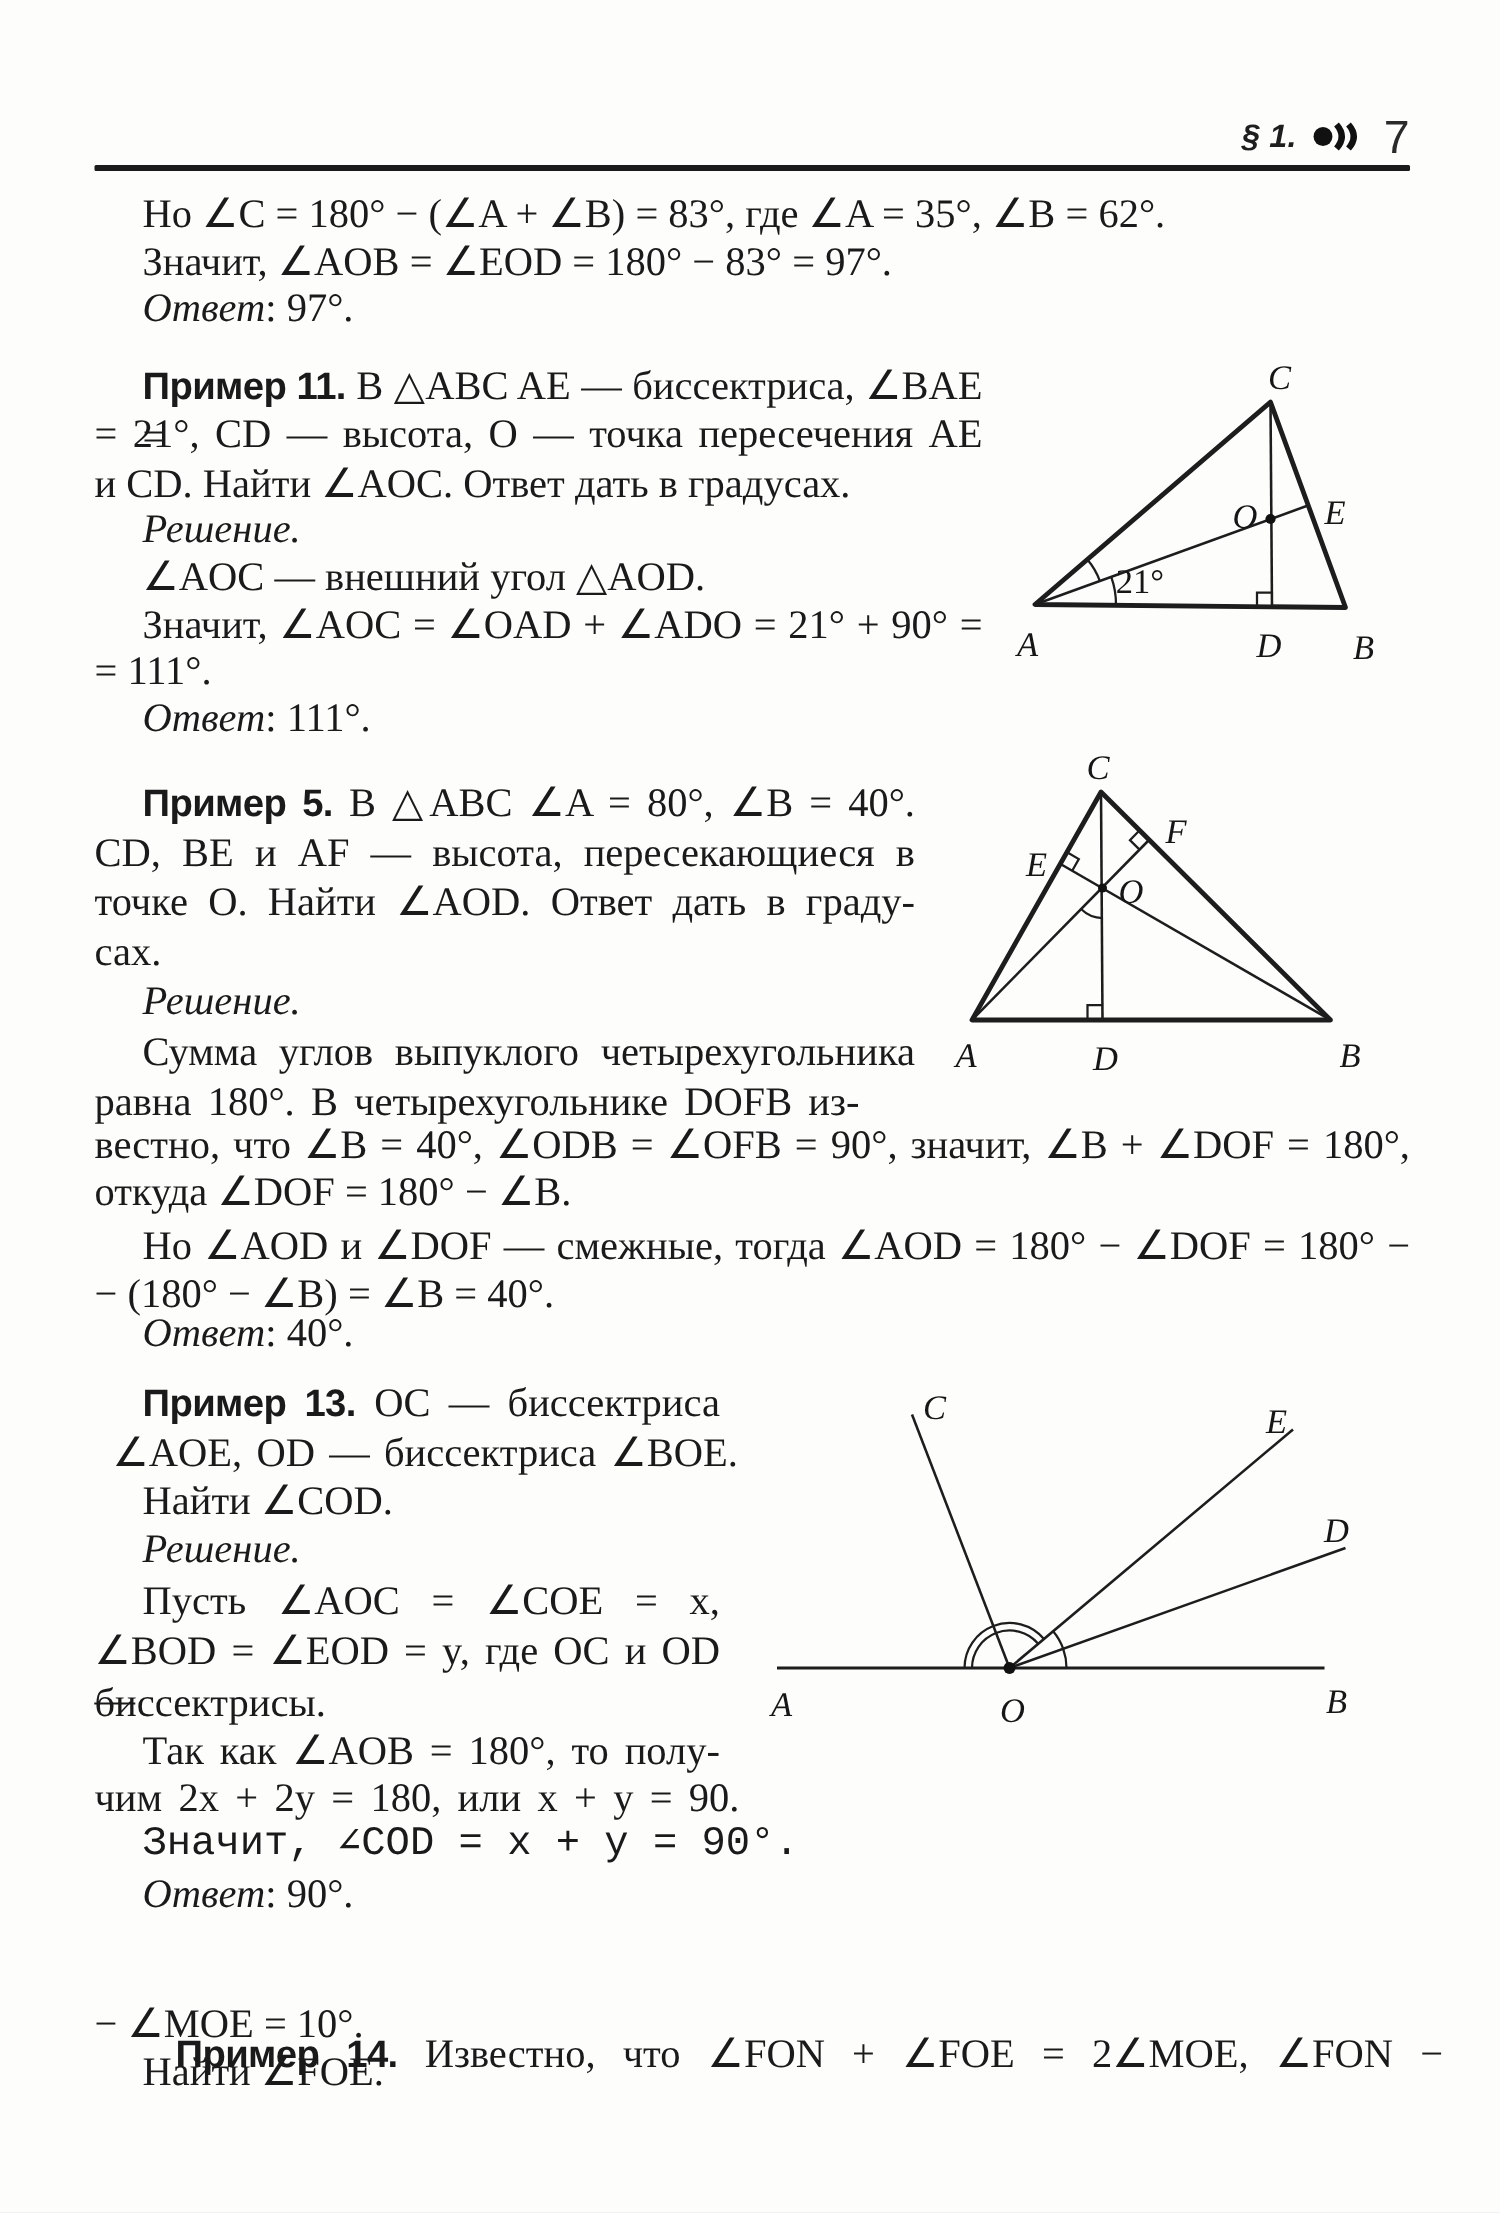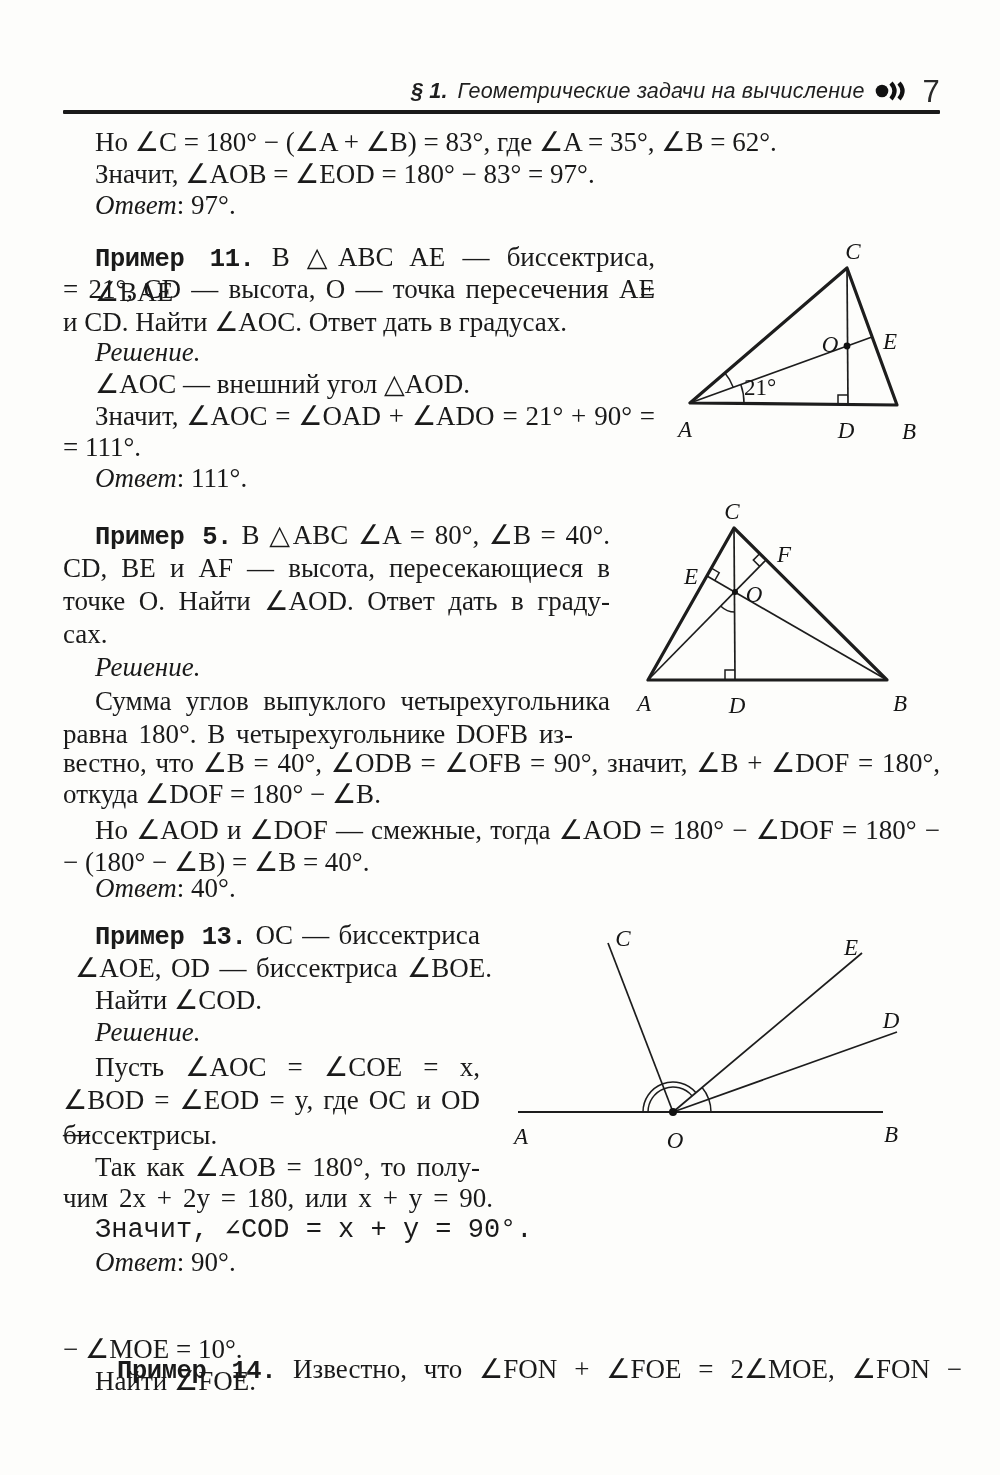--- a/index.html
+++ b/index.html
@@ -14,41 +14,40 @@
     display:flex; justify-content:flex-end; align-items:center; gap:10px;
     font-family:"Liberation Sans", sans-serif; font-style:italic;
     font-size:21.5px; color:#1e1e1e; letter-spacing:0.2px;
   }
   .hdr .sec { font-weight:700; }
   .hdr .pg  { font-style:normal; font-weight:400; font-size:31px; color:#2a2a2a; line-height:1; }
   .rule { position:absolute; left:63px; top:110px; width:877px; height:3.5px; background:#1a1a1a; border-radius:1px; }
   
   .tl { position:absolute; font-size:27px; line-height:33px; white-space:nowrap; }
   .tl.j { white-space:normal; text-align:justify; text-align-last:justify; }
-  .ex-label { font-family:Liberation Mono, monospace; font-weight:700; font-size:25.5px; letter-spacing:-0.4px; }
+  .ex-label { font-family:Liberation Sans, sans-serif; font-weight:700; font-size:25.5px; letter-spacing:-0.4px; }
   .it { font-style:italic; }
   
   .diag { position:absolute; }
   .diag path, .diag line, .diag polyline { stroke:#1d1d1d; fill:none; }
   .thick { stroke-width:3.2px; stroke-linejoin:round; }
   .thin  { stroke-width:1.7px; }
   .mark  { stroke-width:1.5px; }
   .dl  { font:italic 23px "Liberation Serif", serif; fill:#161616; text-anchor:middle; }
   .ang { font:23px "Liberation Serif", serif; fill:#161616; text-anchor:middle; }
   .dot { fill:#111; stroke:none; }
   .chev { stroke:#111; stroke-width:4.2px; fill:none; }
 </style>
 </head>
 <body>
 
 <div class="page">
 
   <div class="hdr">
     <span class="sec">§ 1.</span>
-    <span>Геометрические задачи на вычисление</span>
     <svg width="38" height="22" viewBox="0 0 38 22">
       <circle cx="7" cy="11" r="6.3" fill="#111"></circle>
       <path class="chev" d="M16,3 Q23,11 16,19"></path>
       <path class="chev" d="M24,3 Q31,11 24,19"></path>
     </svg>
     <span class="pg">7</span>
   </div>
   <div class="rule"></div>
 
   <div id="text-layer">

